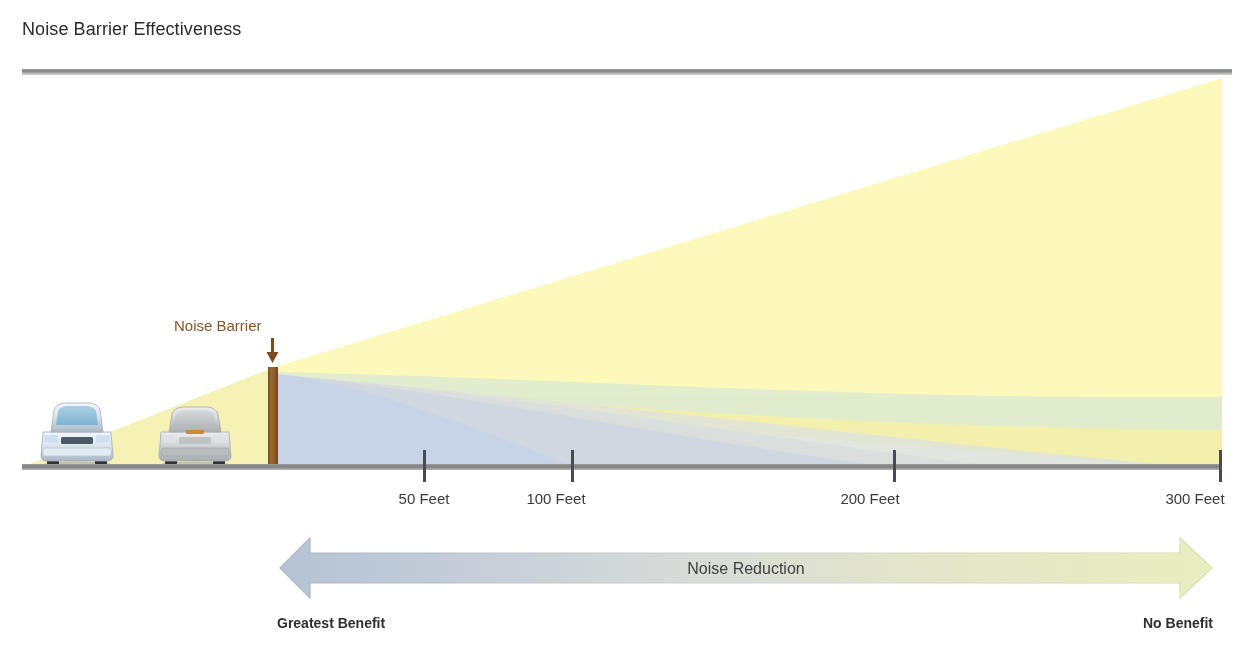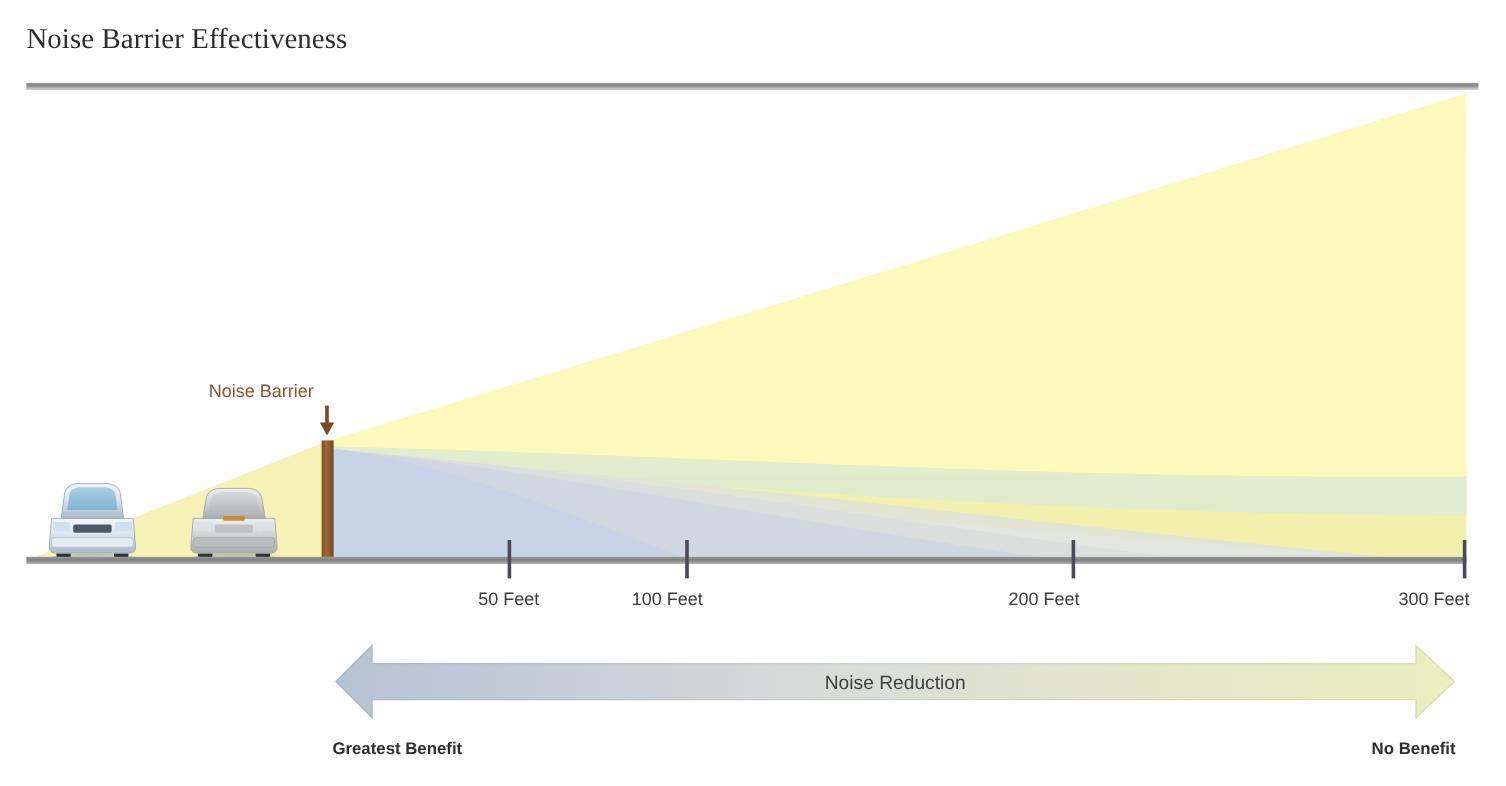--- a/index.html
+++ b/index.html
@@ -15,27 +15,26 @@
     position: relative;
     width: 1255px;
     height: 655px;
     background: #ffffff;
     overflow: hidden;
   }
   #title {
     position: absolute;
     left: 22px;
     top: 20px;
-    font-size: 24px;
+    font-size: 18px;
     font-weight: 400;
     color: #2b2b2b;
     letter-spacing: 0.1px;
     line-height: 1.1;
     white-space: nowrap;
-    font-family: Liberation Serif, serif;
   }
   #title-rule {
     position: absolute;
     left: 22px;
     top: 69px;
     width: 1210px;
     height: 6px;
     background: linear-gradient(to bottom, #9a9a9a 0%, #888888 40%, #b9b9b9 75%, #d8d8d8 100%);
   }
   #figure {

